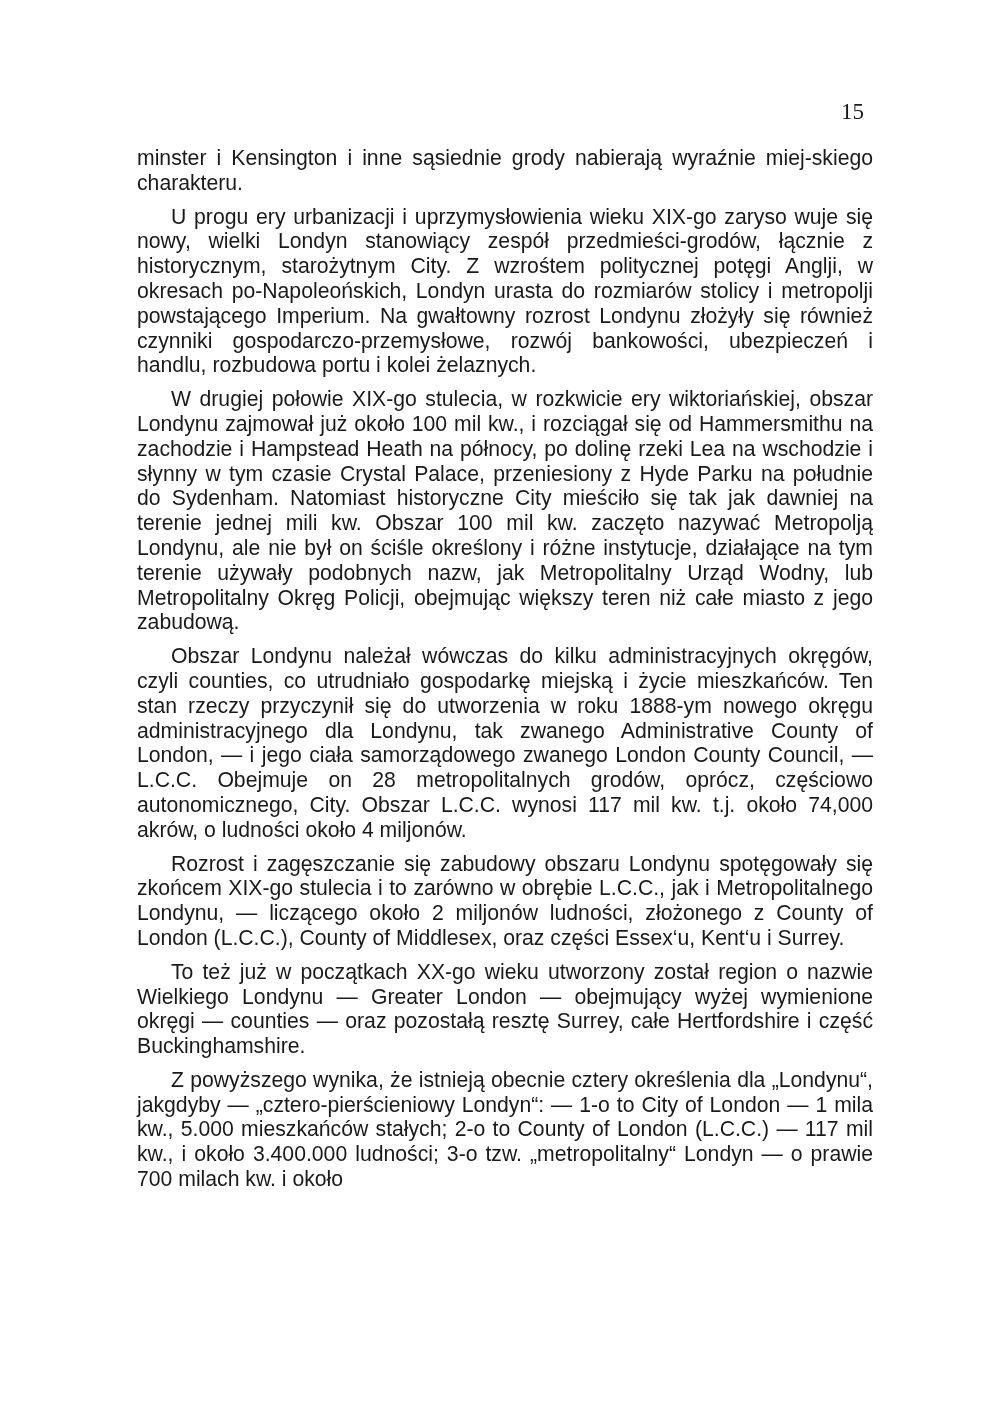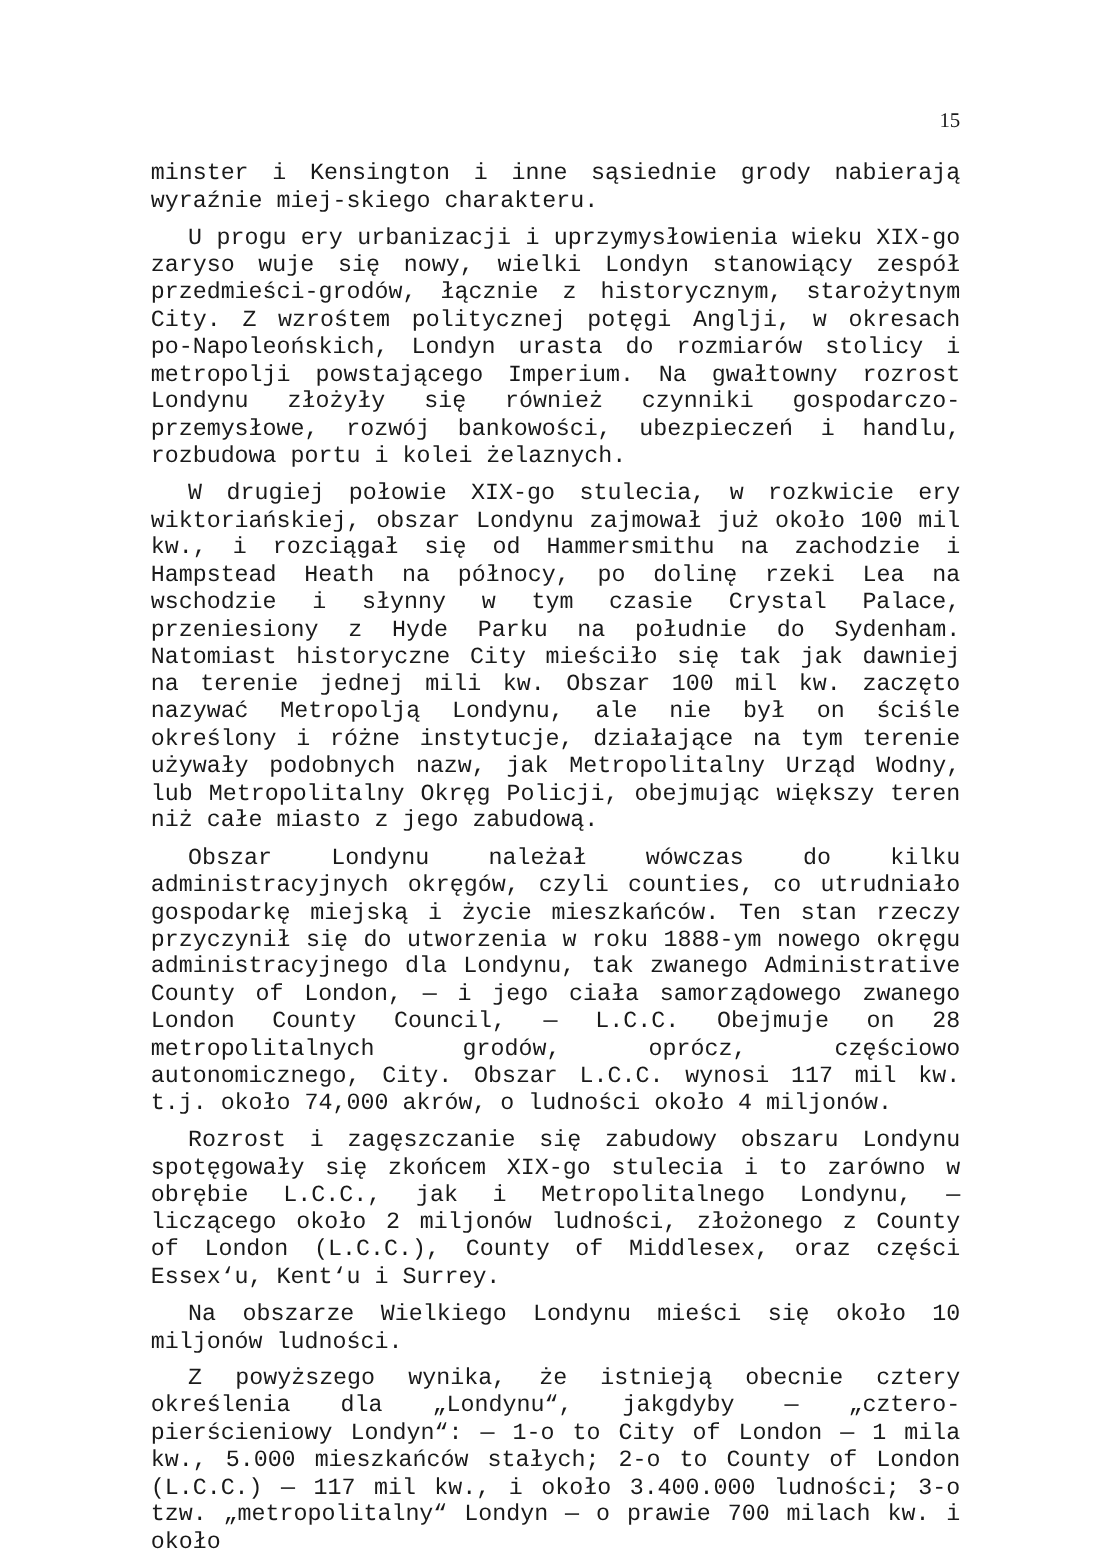--- a/index.html
+++ b/index.html
@@ -1,36 +1,36 @@
 <!DOCTYPE html>
 <html><head>
 <meta charset="utf-8">
 <style>
   html, body { margin: 0; padding: 0; background: #ffffff; }
   body { width: 1000px; height: 1420px; position: relative; overflow: hidden; }
   .page {
     position: absolute; left: 137px; top: 96px; width: 736px;
-    font-family: Liberation Mono, monospace;
+    font-family: Liberation Sans, sans-serif;
     color: #1a1a1a; font-size: 21.2px; line-height: 24.8px;
   }
   .page-number {
-    position: absolute; left: 841px; top: 99px; width: 32px; text-align: right;
-    font-family: "Liberation Serif", serif; font-size: 19px; color: #1a1a1a;
+    position: absolute; left: 841px; top: 99px; width: 32px; text-align: left;
+    font-family: "Liberation Serif", serif; font-size: 23px; color: #1a1a1a;
   }
   .para { margin: 0; text-align: justify; text-align-last: left; }
   .para.indent { text-indent: 34px; }
   .para + .para { margin-top: 9px; }
   .first { margin-top: 50px; }
 </style>
 </head>
 <body>
 
 <div class="page-number">15</div>
 
 <div class="page">
   <p class="para first">minster i Kensington i inne sąsiednie grody nabierają wyraźnie miej-skiego charakteru.</p>
   <p class="para indent">U progu ery urbanizacji i uprzymysłowienia wieku XIX-go zaryso wuje się nowy, wielki Londyn stanowiący zespół przedmieści-grodów, łącznie z historycznym, starożytnym City. Z wzrośtem politycznej potęgi Anglji, w okresach po-Napoleońskich, Londyn urasta do rozmiarów stolicy i metropolji powstającego Imperium. Na gwałtowny rozrost Londynu złożyły się również czynniki gospodarczo-przemysłowe, rozwój bankowości, ubezpieczeń i handlu, rozbudowa portu i kolei żelaznych.</p>
   <p class="para indent">W drugiej połowie XIX-go stulecia, w rozkwicie ery wiktoriańskiej, obszar Londynu zajmował już około 100 mil kw., i rozciągał się od Hammersmithu na zachodzie i Hampstead Heath na północy, po dolinę rzeki Lea na wschodzie i słynny w tym czasie Crystal Palace, przeniesiony z Hyde Parku na południe do Sydenham. Natomiast historyczne City mieściło się tak jak dawniej na terenie jednej mili kw. Obszar 100 mil kw. zaczęto nazywać Metropolją Londynu, ale nie był on ściśle określony i różne instytucje, działające na tym terenie używały podobnych nazw, jak Metropolitalny Urząd Wodny, lub Metropolitalny Okręg Policji, obejmując większy teren niż całe miasto z jego zabudową.</p>
   <p class="para indent">Obszar Londynu należał wówczas do kilku administracyjnych okręgów, czyli counties, co utrudniało gospodarkę miejską i życie mieszkańców. Ten stan rzeczy przyczynił się do utworzenia w roku 1888-ym nowego okręgu administracyjnego dla Londynu, tak zwanego Administrative County of London, — i jego ciała samorządowego zwanego London County Council, — L.C.C. Obejmuje on 28 metropolitalnych grodów, oprócz, częściowo autonomicznego, City. Obszar L.C.C. wynosi 117 mil kw. t.j. około 74,000 akrów, o ludności około 4 miljonów.</p>
   <p class="para indent">Rozrost i zagęszczanie się zabudowy obszaru Londynu spotęgowały się zkońcem XIX-go stulecia i to zarówno w obrębie L.C.C., jak i Metropolitalnego Londynu, — liczącego około 2 miljonów ludności, złożonego z County of London (L.C.C.), County of Middlesex, oraz części Essex‘u, Kent‘u i Surrey.</p>
-  <p class="para indent">Na obszarze Wielkiego Londynu mieści się około 10 miljonów ludności.</p>
+  <p class="para indent">To też już w początkach XX-go wieku utworzony został region o nazwie Wielkiego Londynu — Greater London — obejmujący wyżej wymienione okręgi — counties — oraz pozostałą resztę Surrey, całe Hertfordshire i część Buckinghamshire.</p>
   <p class="para indent">Z powyższego wynika, że istnieją obecnie cztery określenia dla „Londynu“, jakgdyby — „cztero-pierścieniowy Londyn“: — 1-o to City of London — 1 mila kw., 5.000 mieszkańców stałych; 2-o to County of London (L.C.C.) — 117 mil kw., i około 3.400.000 ludności; 3-o tzw. „metropolitalny“ Londyn — o prawie 700 milach kw. i około</p>
 </div>
 
 </body></html>

